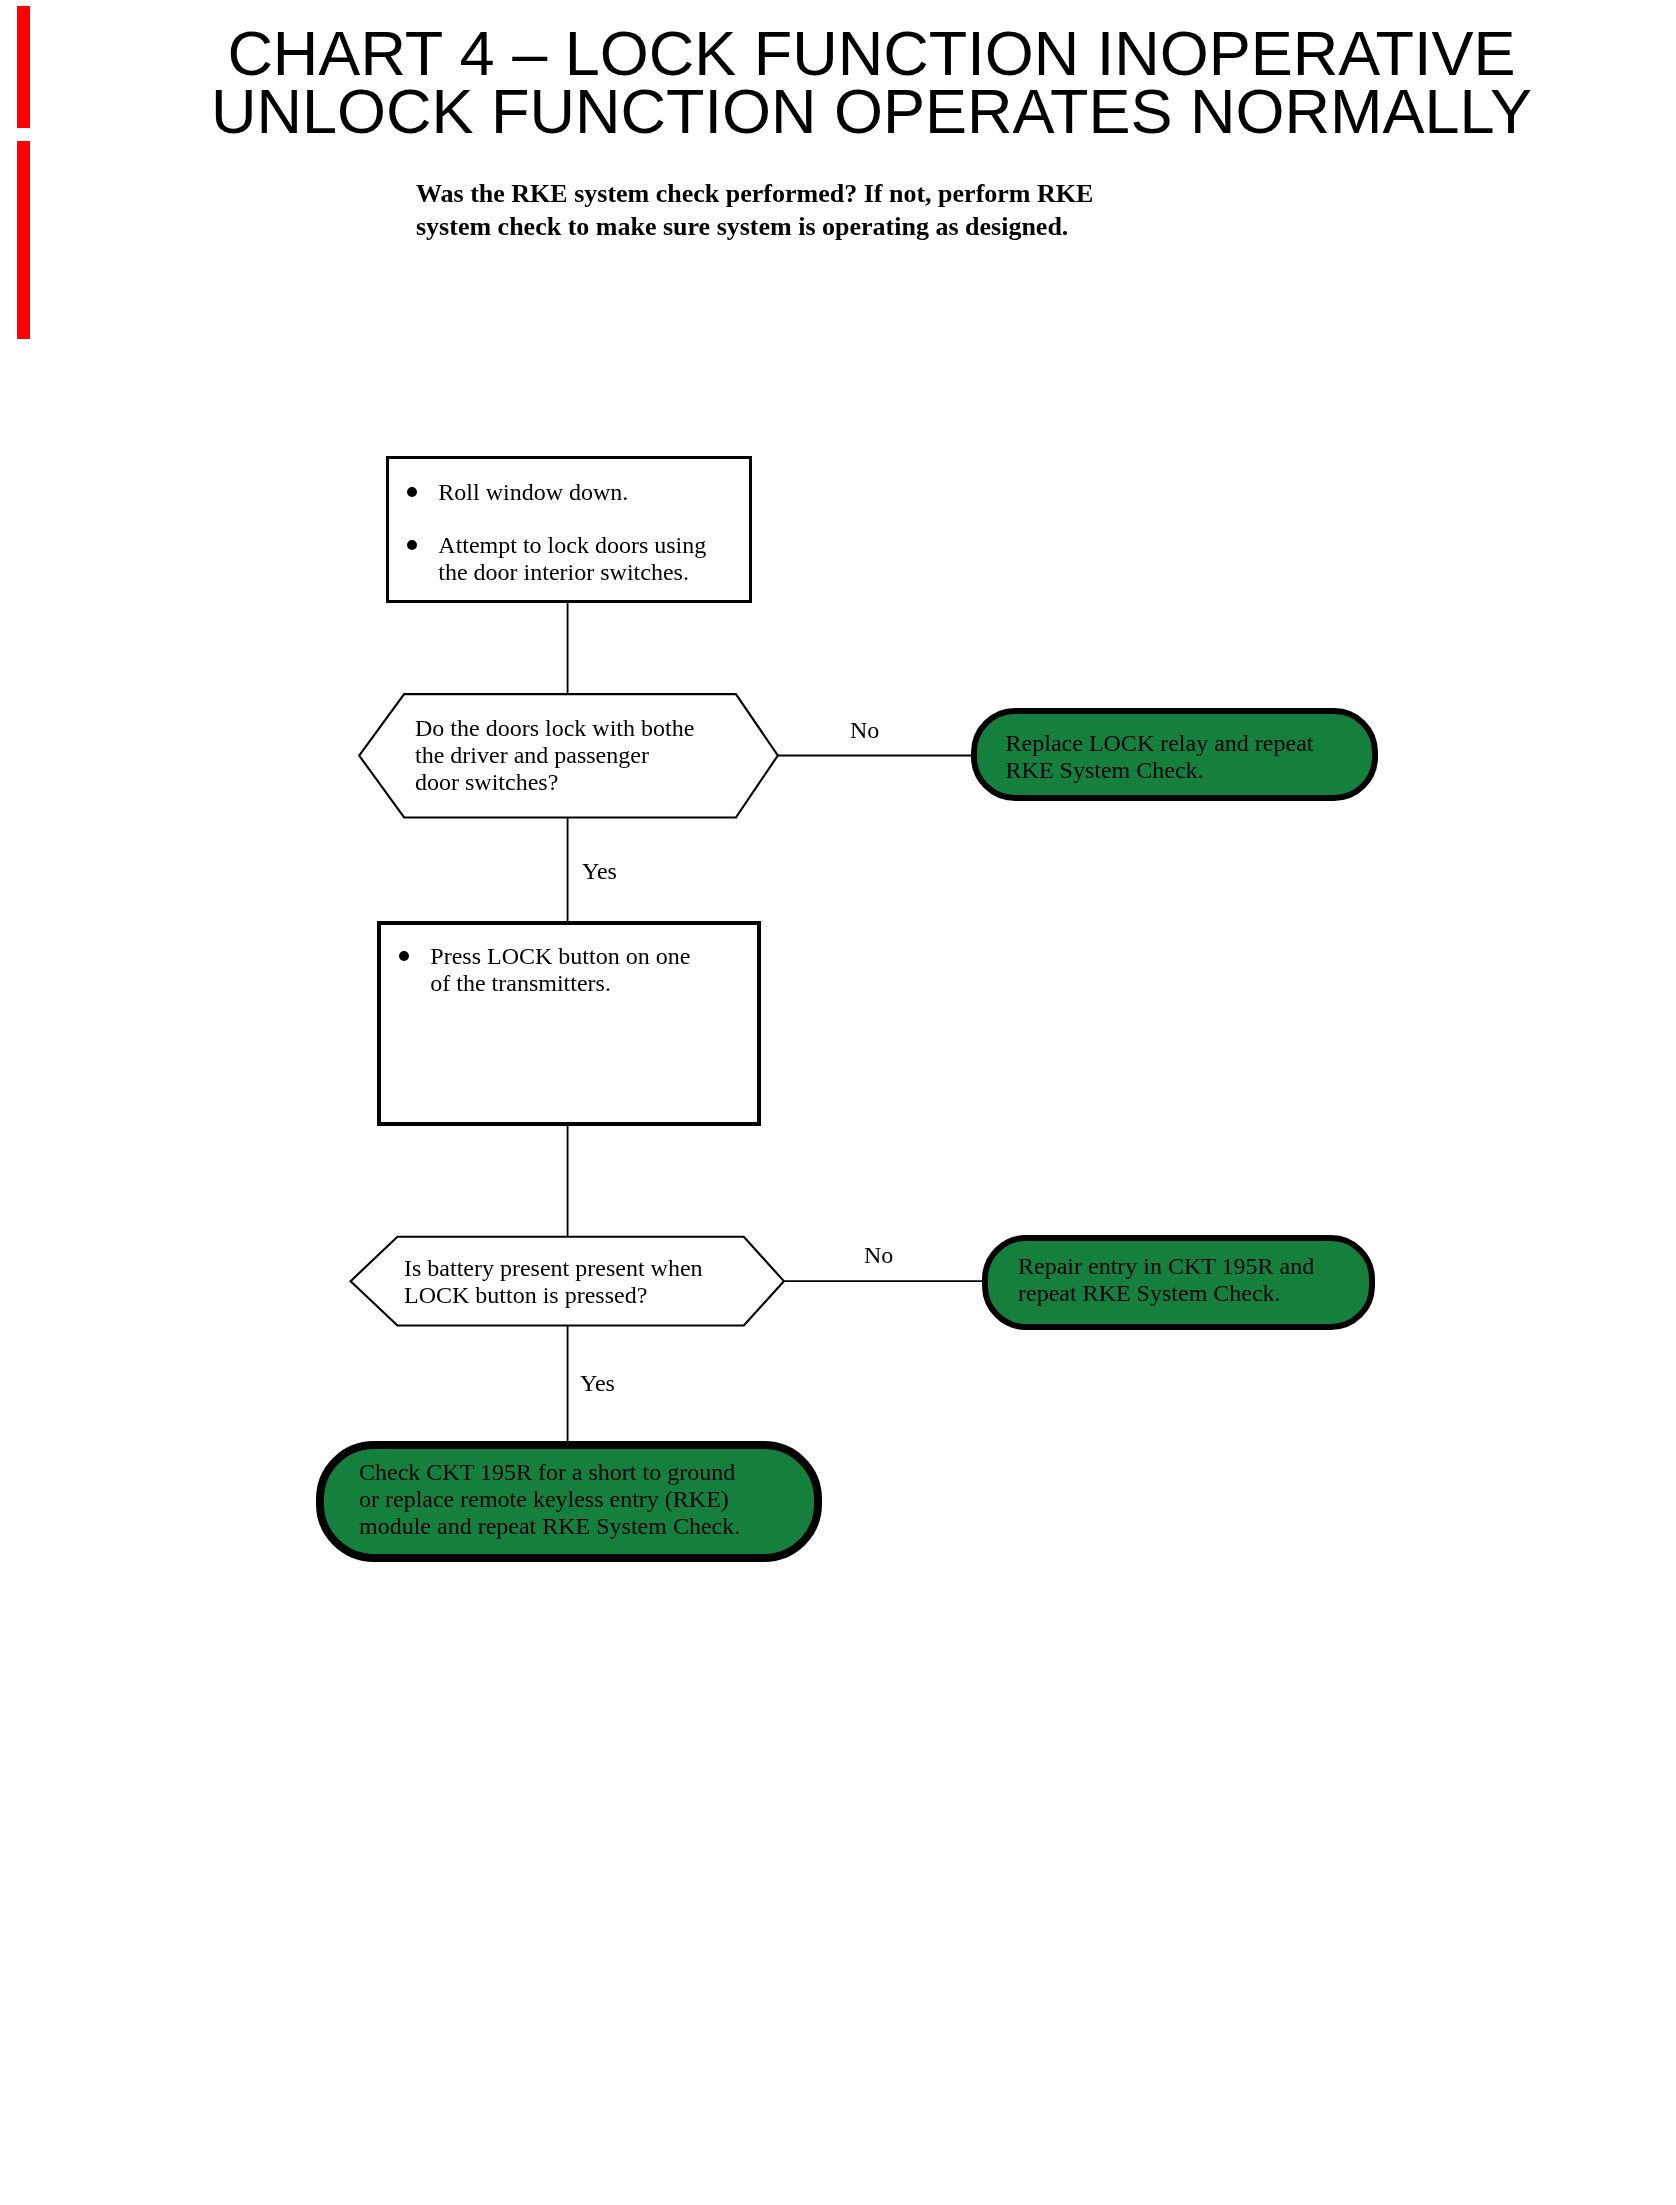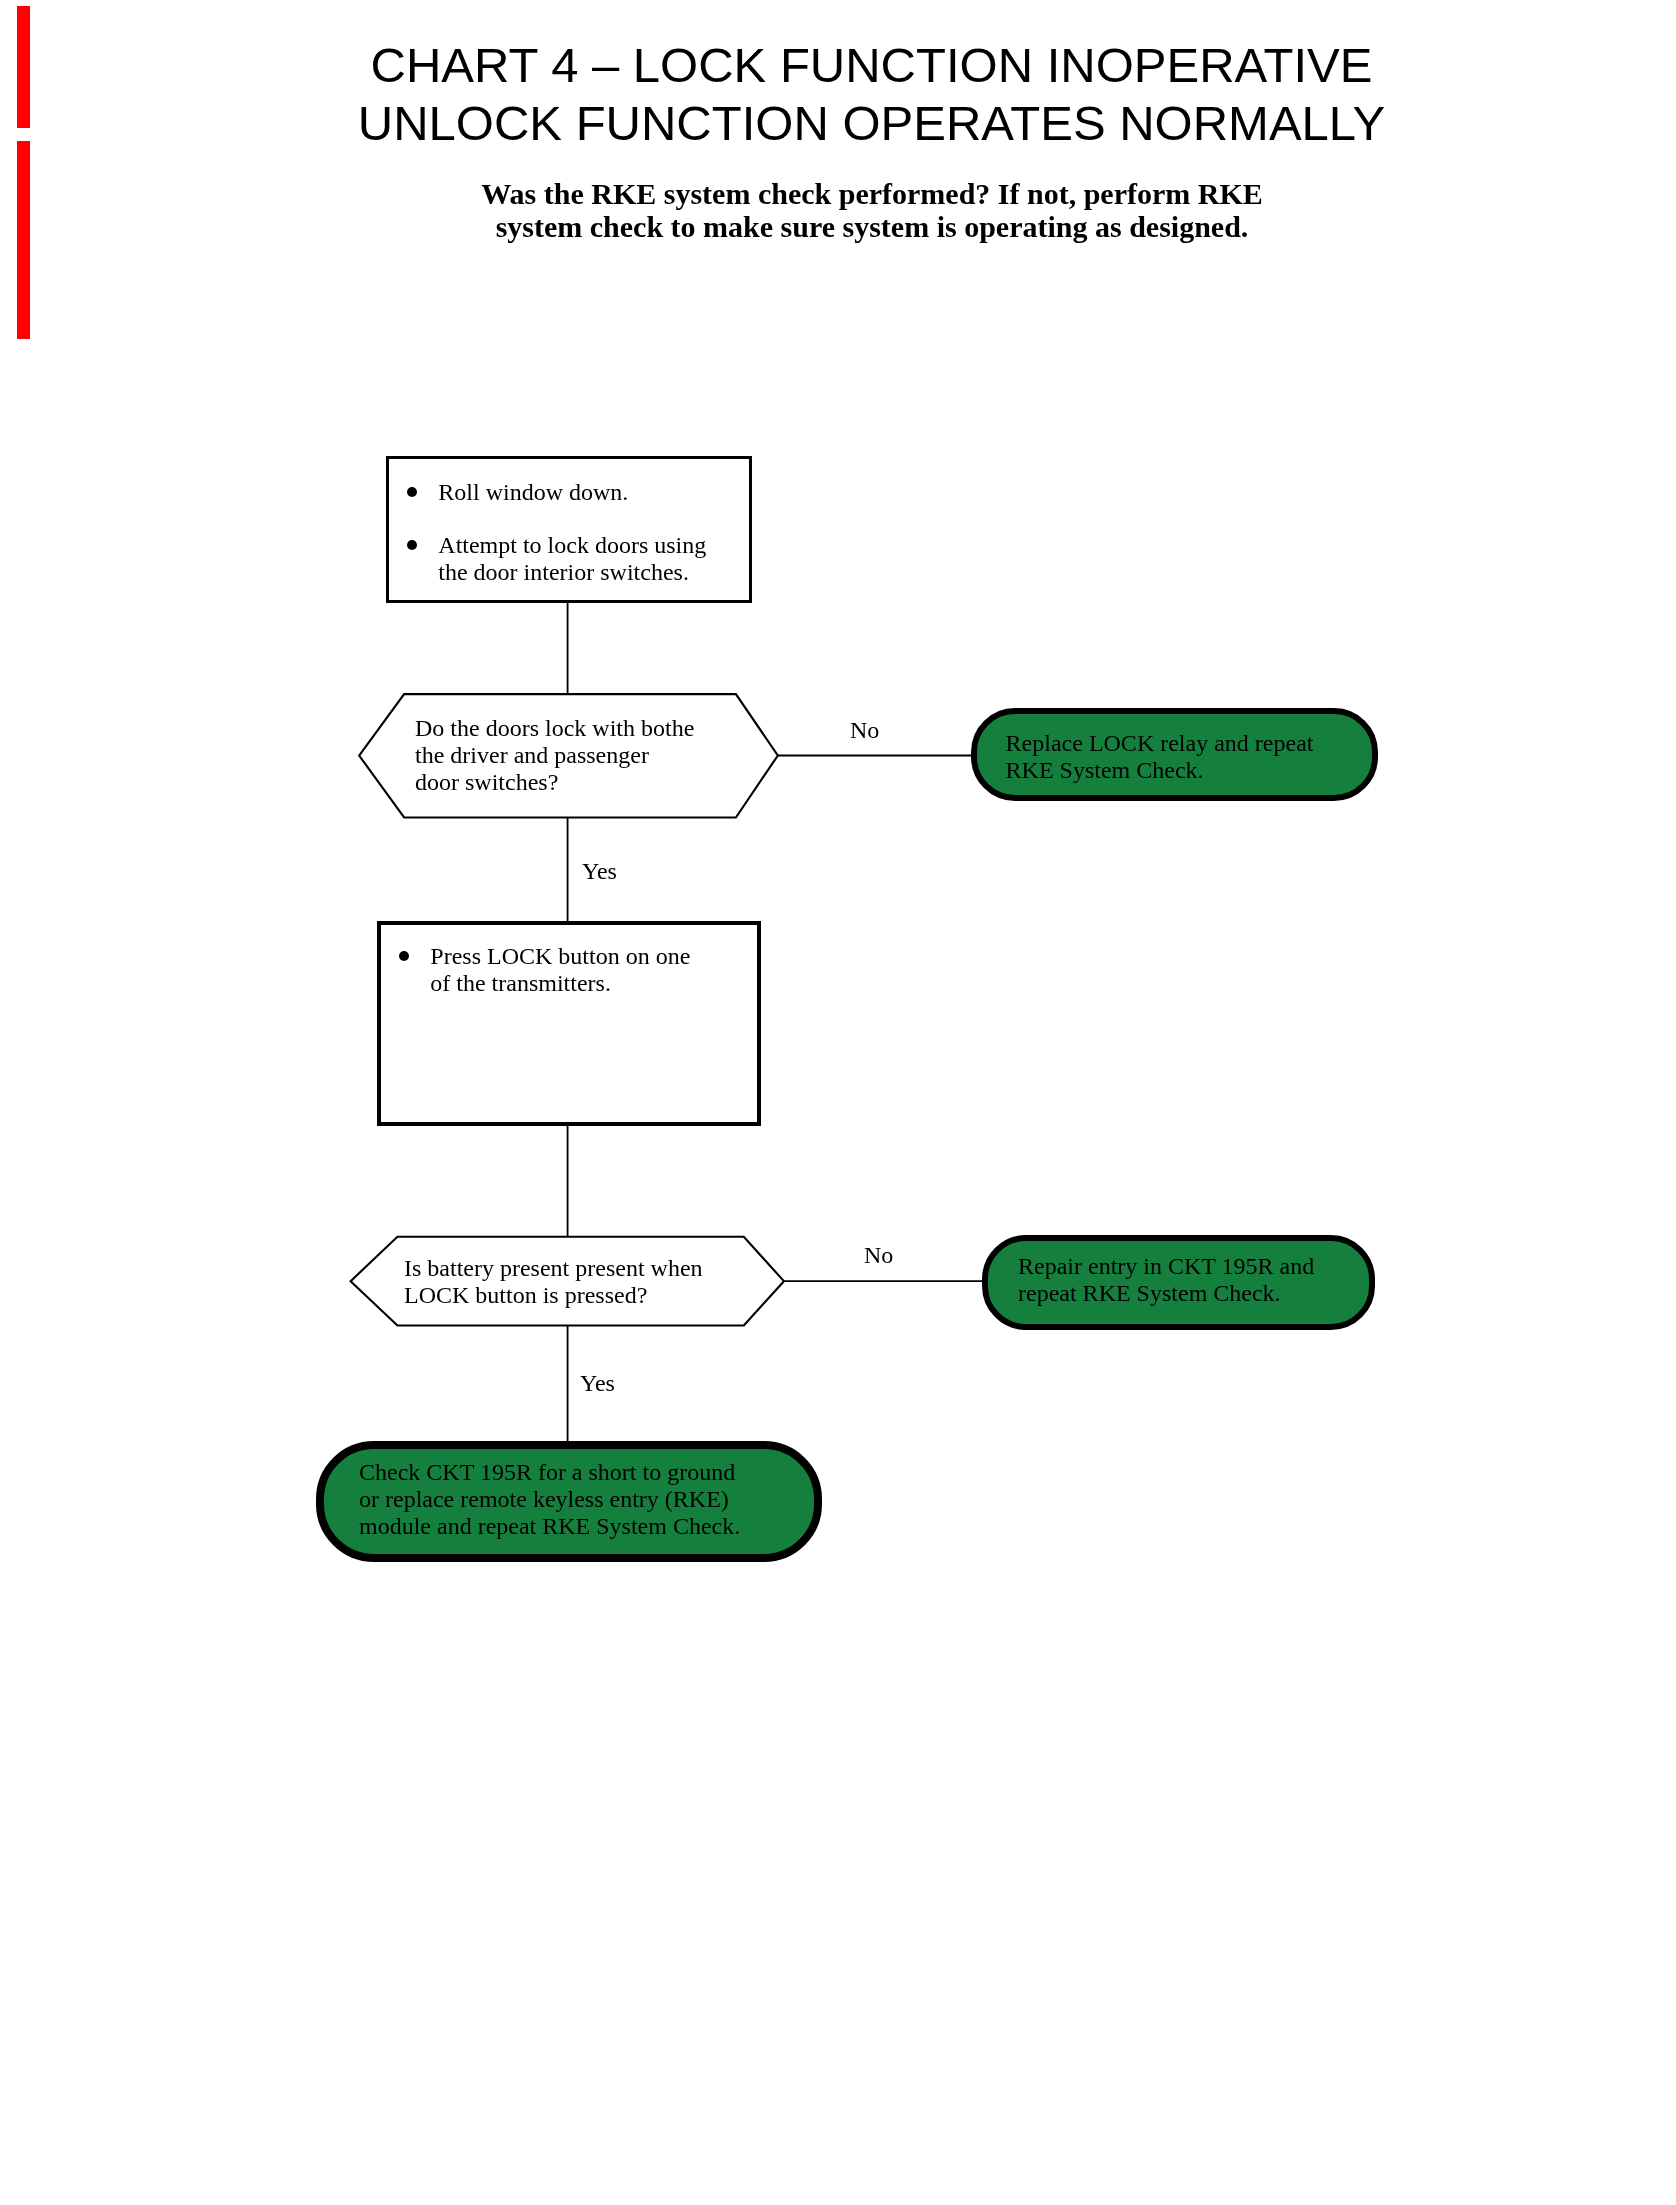--- a/index.html
+++ b/index.html
@@ -19,41 +19,40 @@
     width: 13.4px;
     background: #ff0000;
   }
   #rev-bar-1 { top: 6px; height: 122px; }
   #rev-bar-2 { top: 141px; height: 198px; }
 
   
   #title {
     position: absolute;
     left: 66px;
-    top: 36px;
+    top: 24px;
     width: 1611px;
     text-align: center;
     font-family: "Liberation Sans", sans-serif;
-    font-size: 49px;
+    font-size: 63px;
     font-weight: 400;
     line-height: 58px;
     letter-spacing: 0px;
     white-space: pre-line;
   }
   #intro {
     position: absolute;
     left: 416px;
     top: 177px;
     width: 912px;
     font-family: "Liberation Serif", serif;
-    font-size: 30px;
+    font-size: 26px;
     font-weight: bold;
     line-height: 33px;
     white-space: pre-line;
-    text-align: center;
   }
 
   
   #diagram-layer {
     position: absolute;
     left: 0; top: 0;
     width: 1676px;
     height: 2205px;
   }
 

